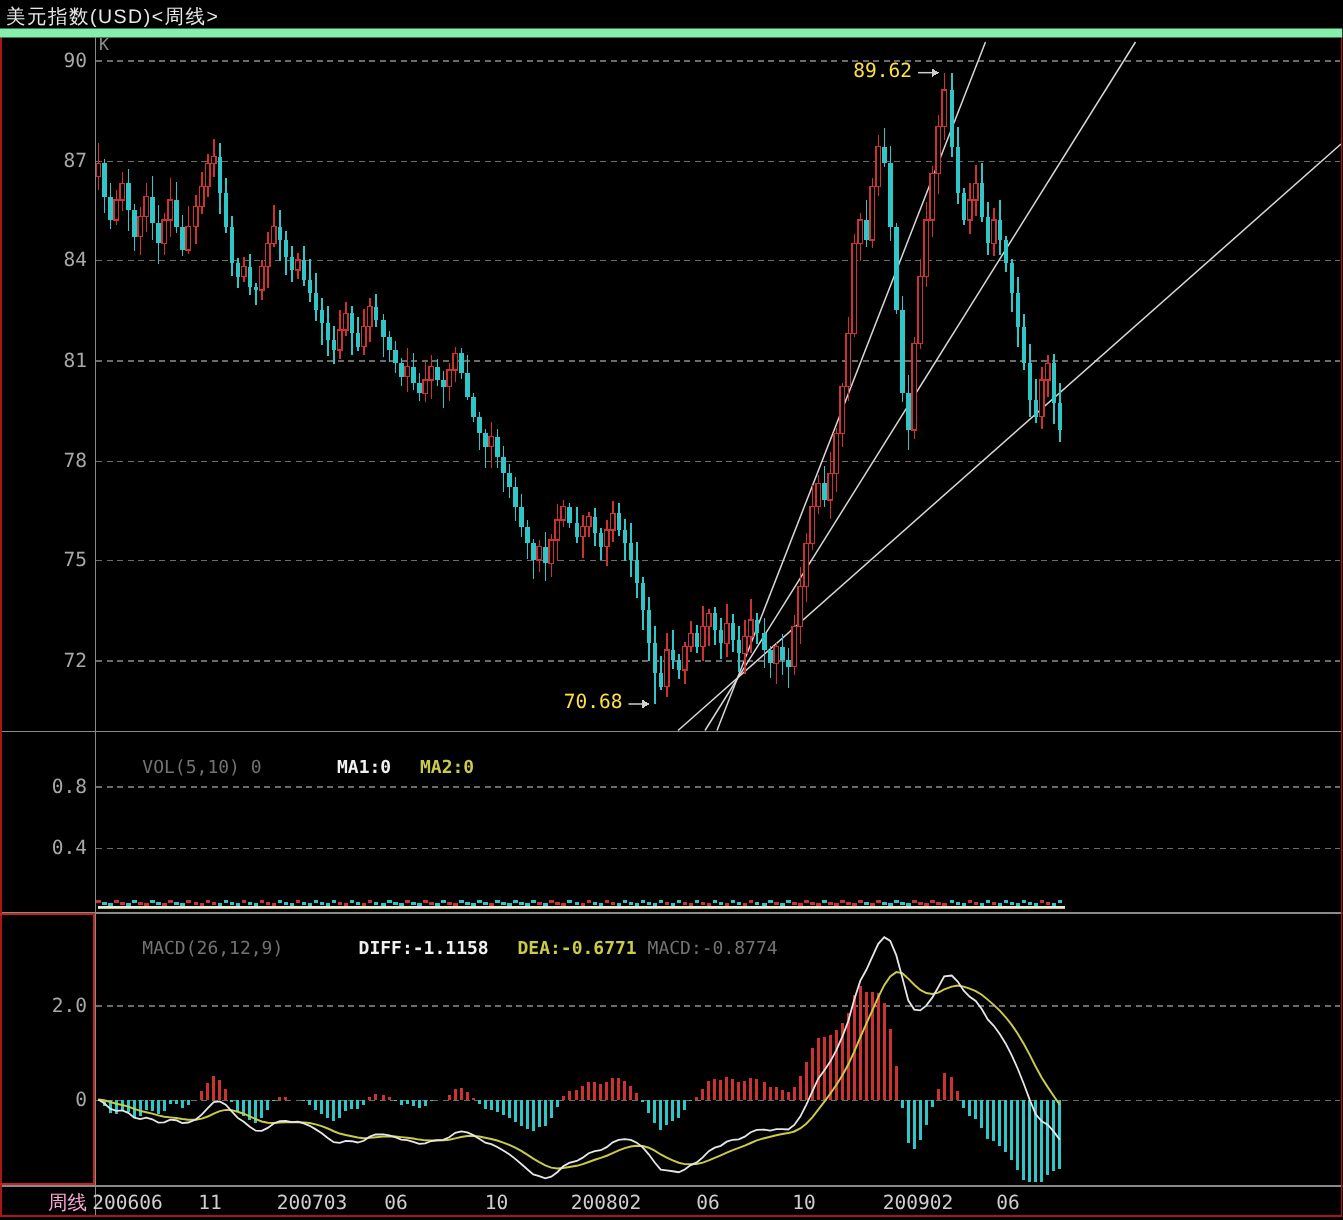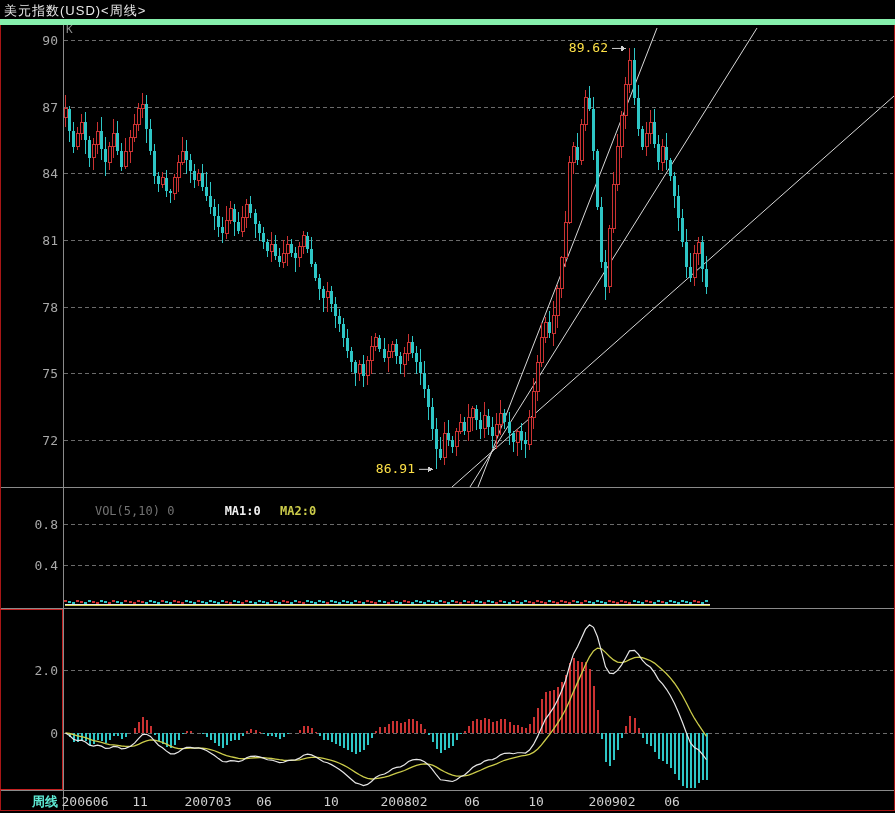--- a/index.html
+++ b/index.html
@@ -9,22 +9,22 @@
   .titlebar{position:absolute;left:0;top:0;width:895px;height:19px;background:#000;
             border-bottom:6px solid #86efac;z-index:5;padding-left:48px;}
   .titlebar span{position:absolute;left:4px;top:2px;color:#e8e8e8;font-size:13px;
                  font-family:"Liberation Sans","DejaVu Sans",sans-serif;letter-spacing:1px;}
   .hlabel{position:absolute;z-index:4;font-size:12px;white-space:pre;}
   .c-gray{color:#737373;}
   .c-white{color:#f0f0f0;font-weight:bold;padding-left:43px;}
   .c-yellow{color:#cbcb4a;font-weight:bold;padding-left:12px;}
   .corner-k{position:absolute;left:66px;top:23px;color:#8f8f8f;font-size:11px;z-index:4;}
   .ann{position:absolute;z-index:4;color:#fde047;font-size:13px;width:50px;text-align:right;}
-  .period{position:absolute;left:0;top:793px;width:58px;text-align:right;color:#5eead4;
-          font-size:13px;z-index:4;font-family:"Liberation Sans","DejaVu Sans",sans-serif;font-weight:bold;}
+  .period{position:absolute;left:0;top:793px;width:58px;text-align:right;color:#f9a8d4;
+          font-size:13px;z-index:4;font-family:"Liberation Sans","DejaVu Sans",sans-serif;}
 </style>
 </head>
 <body>
 
 <div id="app">
   <svg id="plot" width="895" height="813" shape-rendering="crispEdges">
       <rect x="1" y="22" width="893" height="466" fill="#000000"></rect>
       <rect x="1" y="488" width="893" height="120" fill="#000000"></rect>
       <rect x="1" y="609" width="893" height="181" fill="#000000"></rect>
       <line x1="64" y1="40.5" x2="893" y2="40.5" stroke="#6b6b6b" stroke-dasharray="4 3"></line>
@@ -717,18 +717,21 @@
   <div class="titlebar">
     <span>美元指数(USD)&lt;周线&gt;</span>
   </div>
 
   <div class="corner-k">K</div>
 
   <div class="hlabel" style="left:66px;top:490px;">
     <span class="c-gray">VOL(5,10)</span><span class="c-gray"> </span><span class="c-gray">0</span><span> </span><span class="c-white">MA1:0</span><span> </span><span class="c-yellow">MA2:0</span>
   </div>
 
+  <div class="hlabel" style="left:66px;top:611px;">
+    <span class="c-gray">MACD(26,12,9)</span><span> </span><span class="c-white">DIFF:-1.1158</span><span> </span><span class="c-yellow">DEA:-0.6771</span><span> </span><span class="c-gray">MACD:-0.8774</span>
+  </div>
 
   <div class="ann" style="left: 558px; top: 40.4444px;">89.62</div>
-  <div class="ann" style="left: 365px; top: 461.333px;">86.91</div>
+  <div class="ann" style="left: 365px; top: 461.333px;">70.68</div>
 
   <div class="period">周线</div>
 </div>
 
 </body></html>

